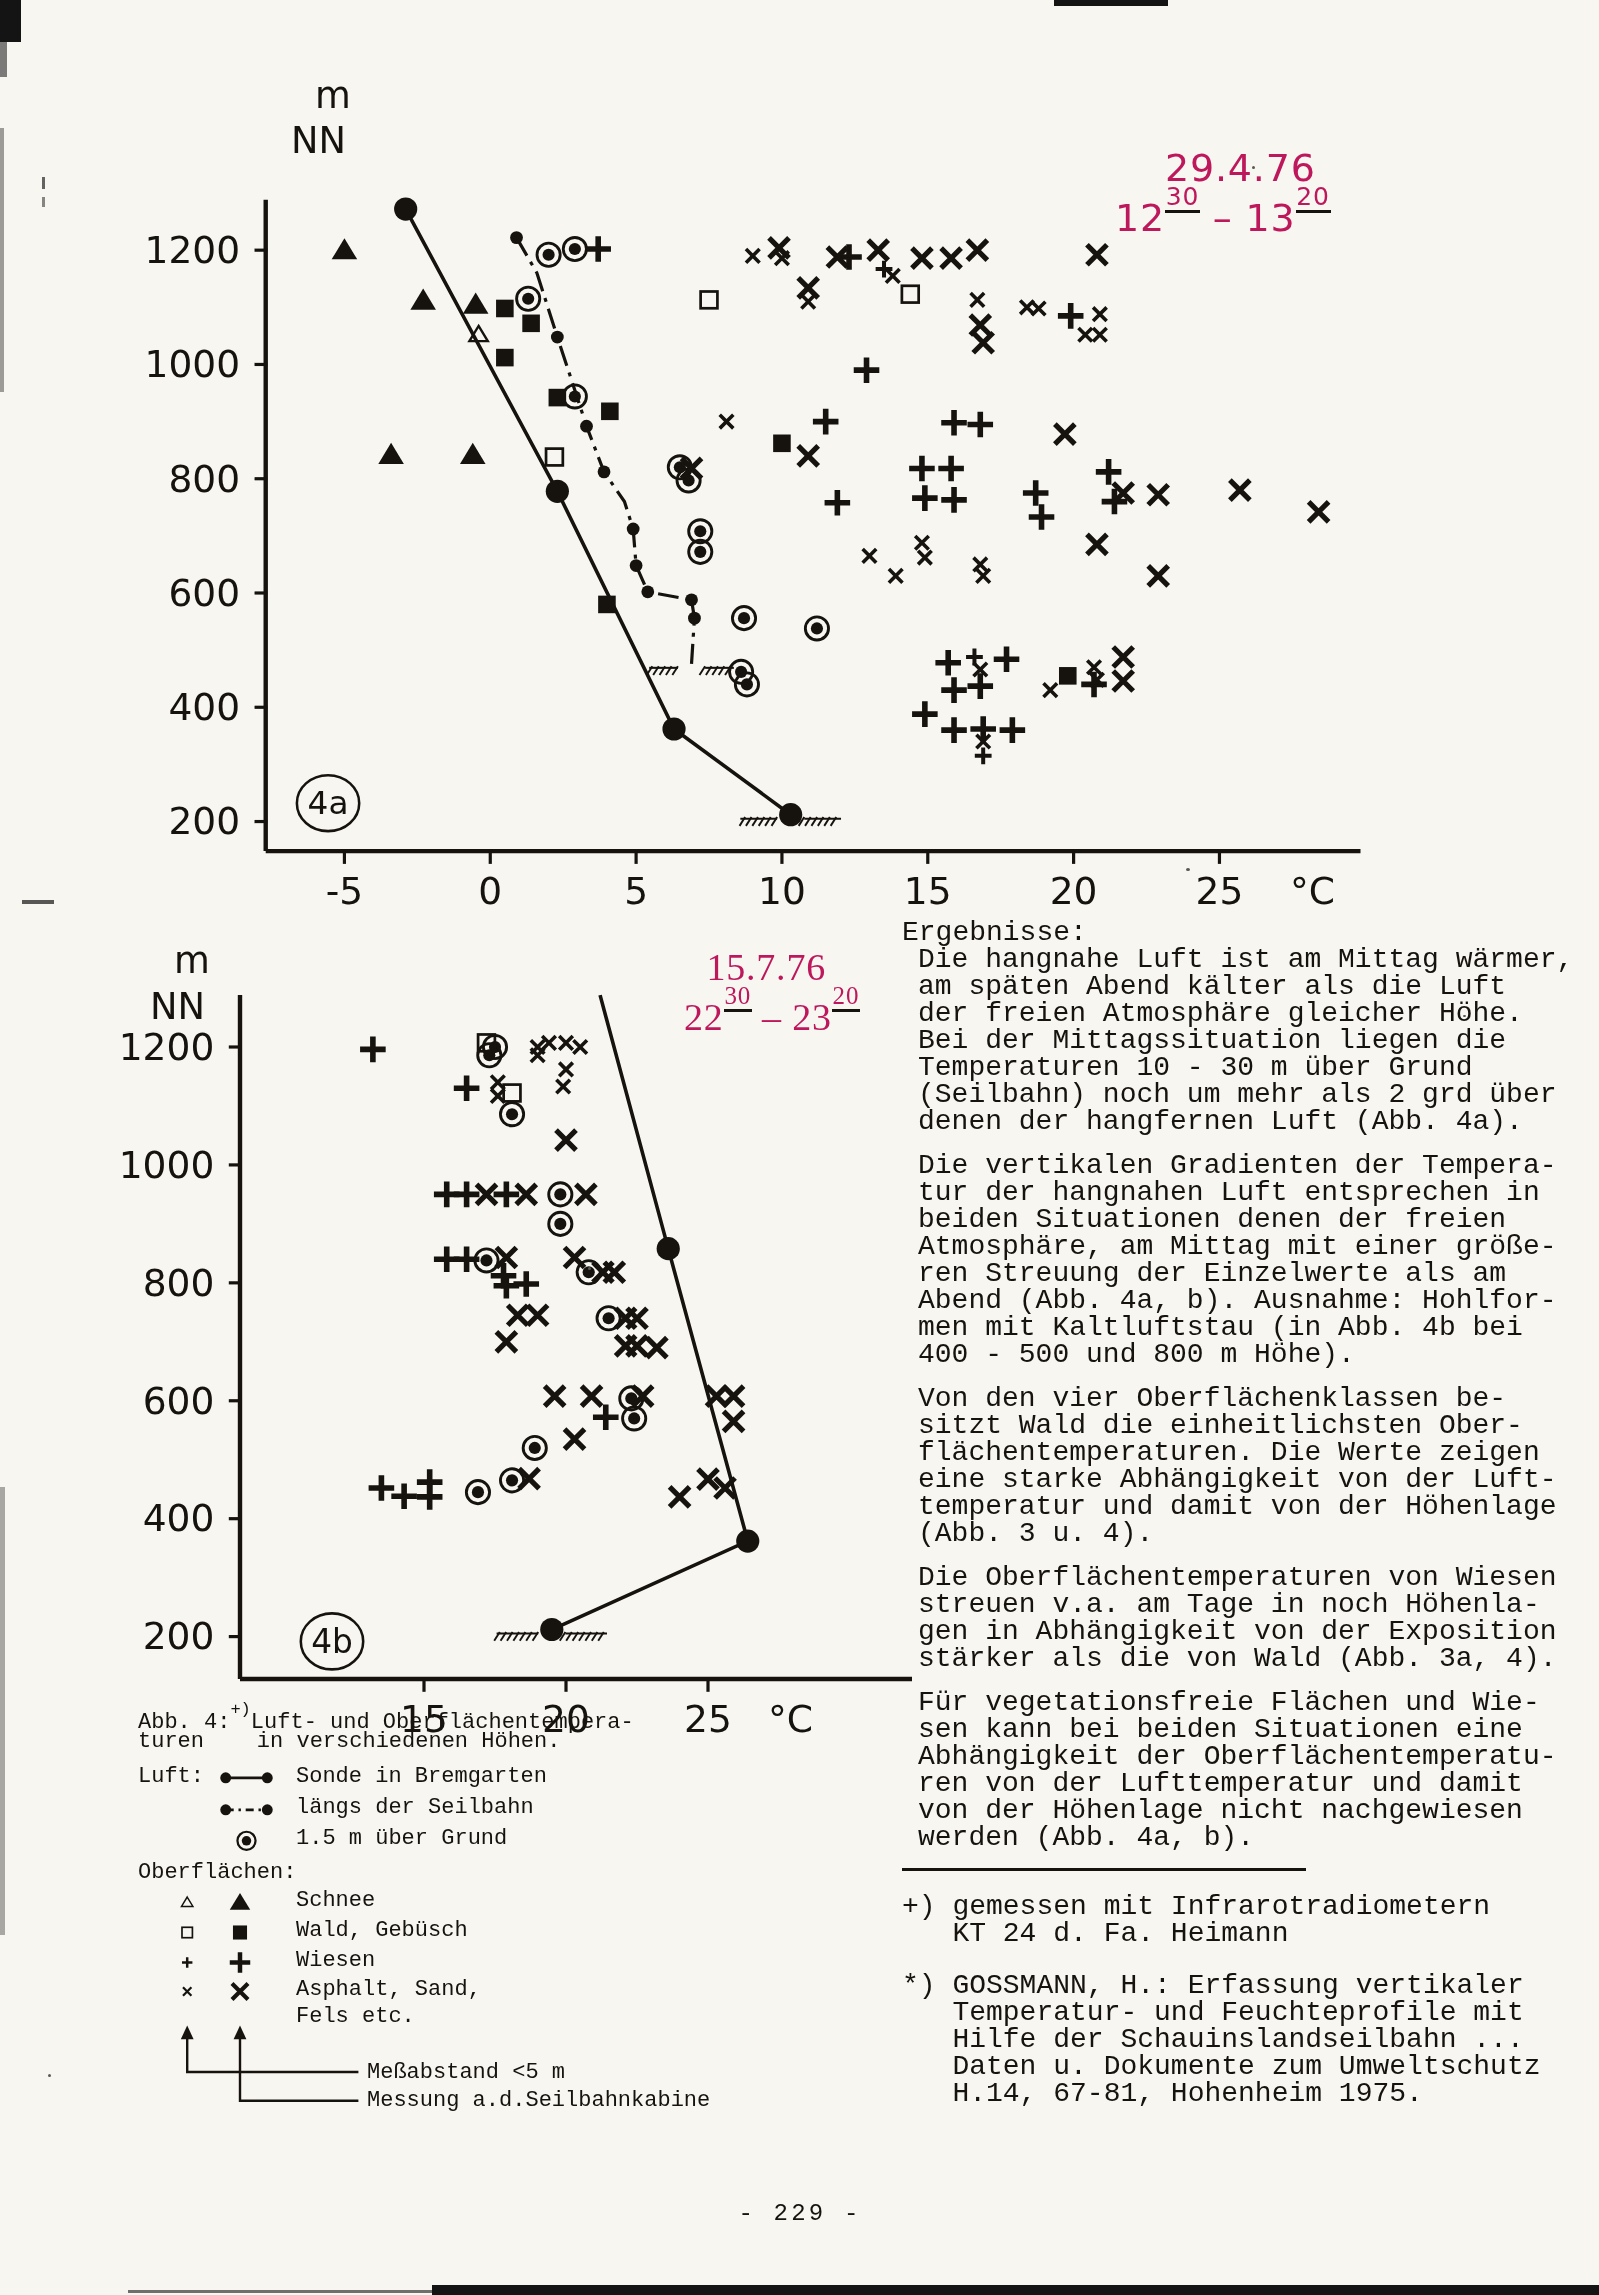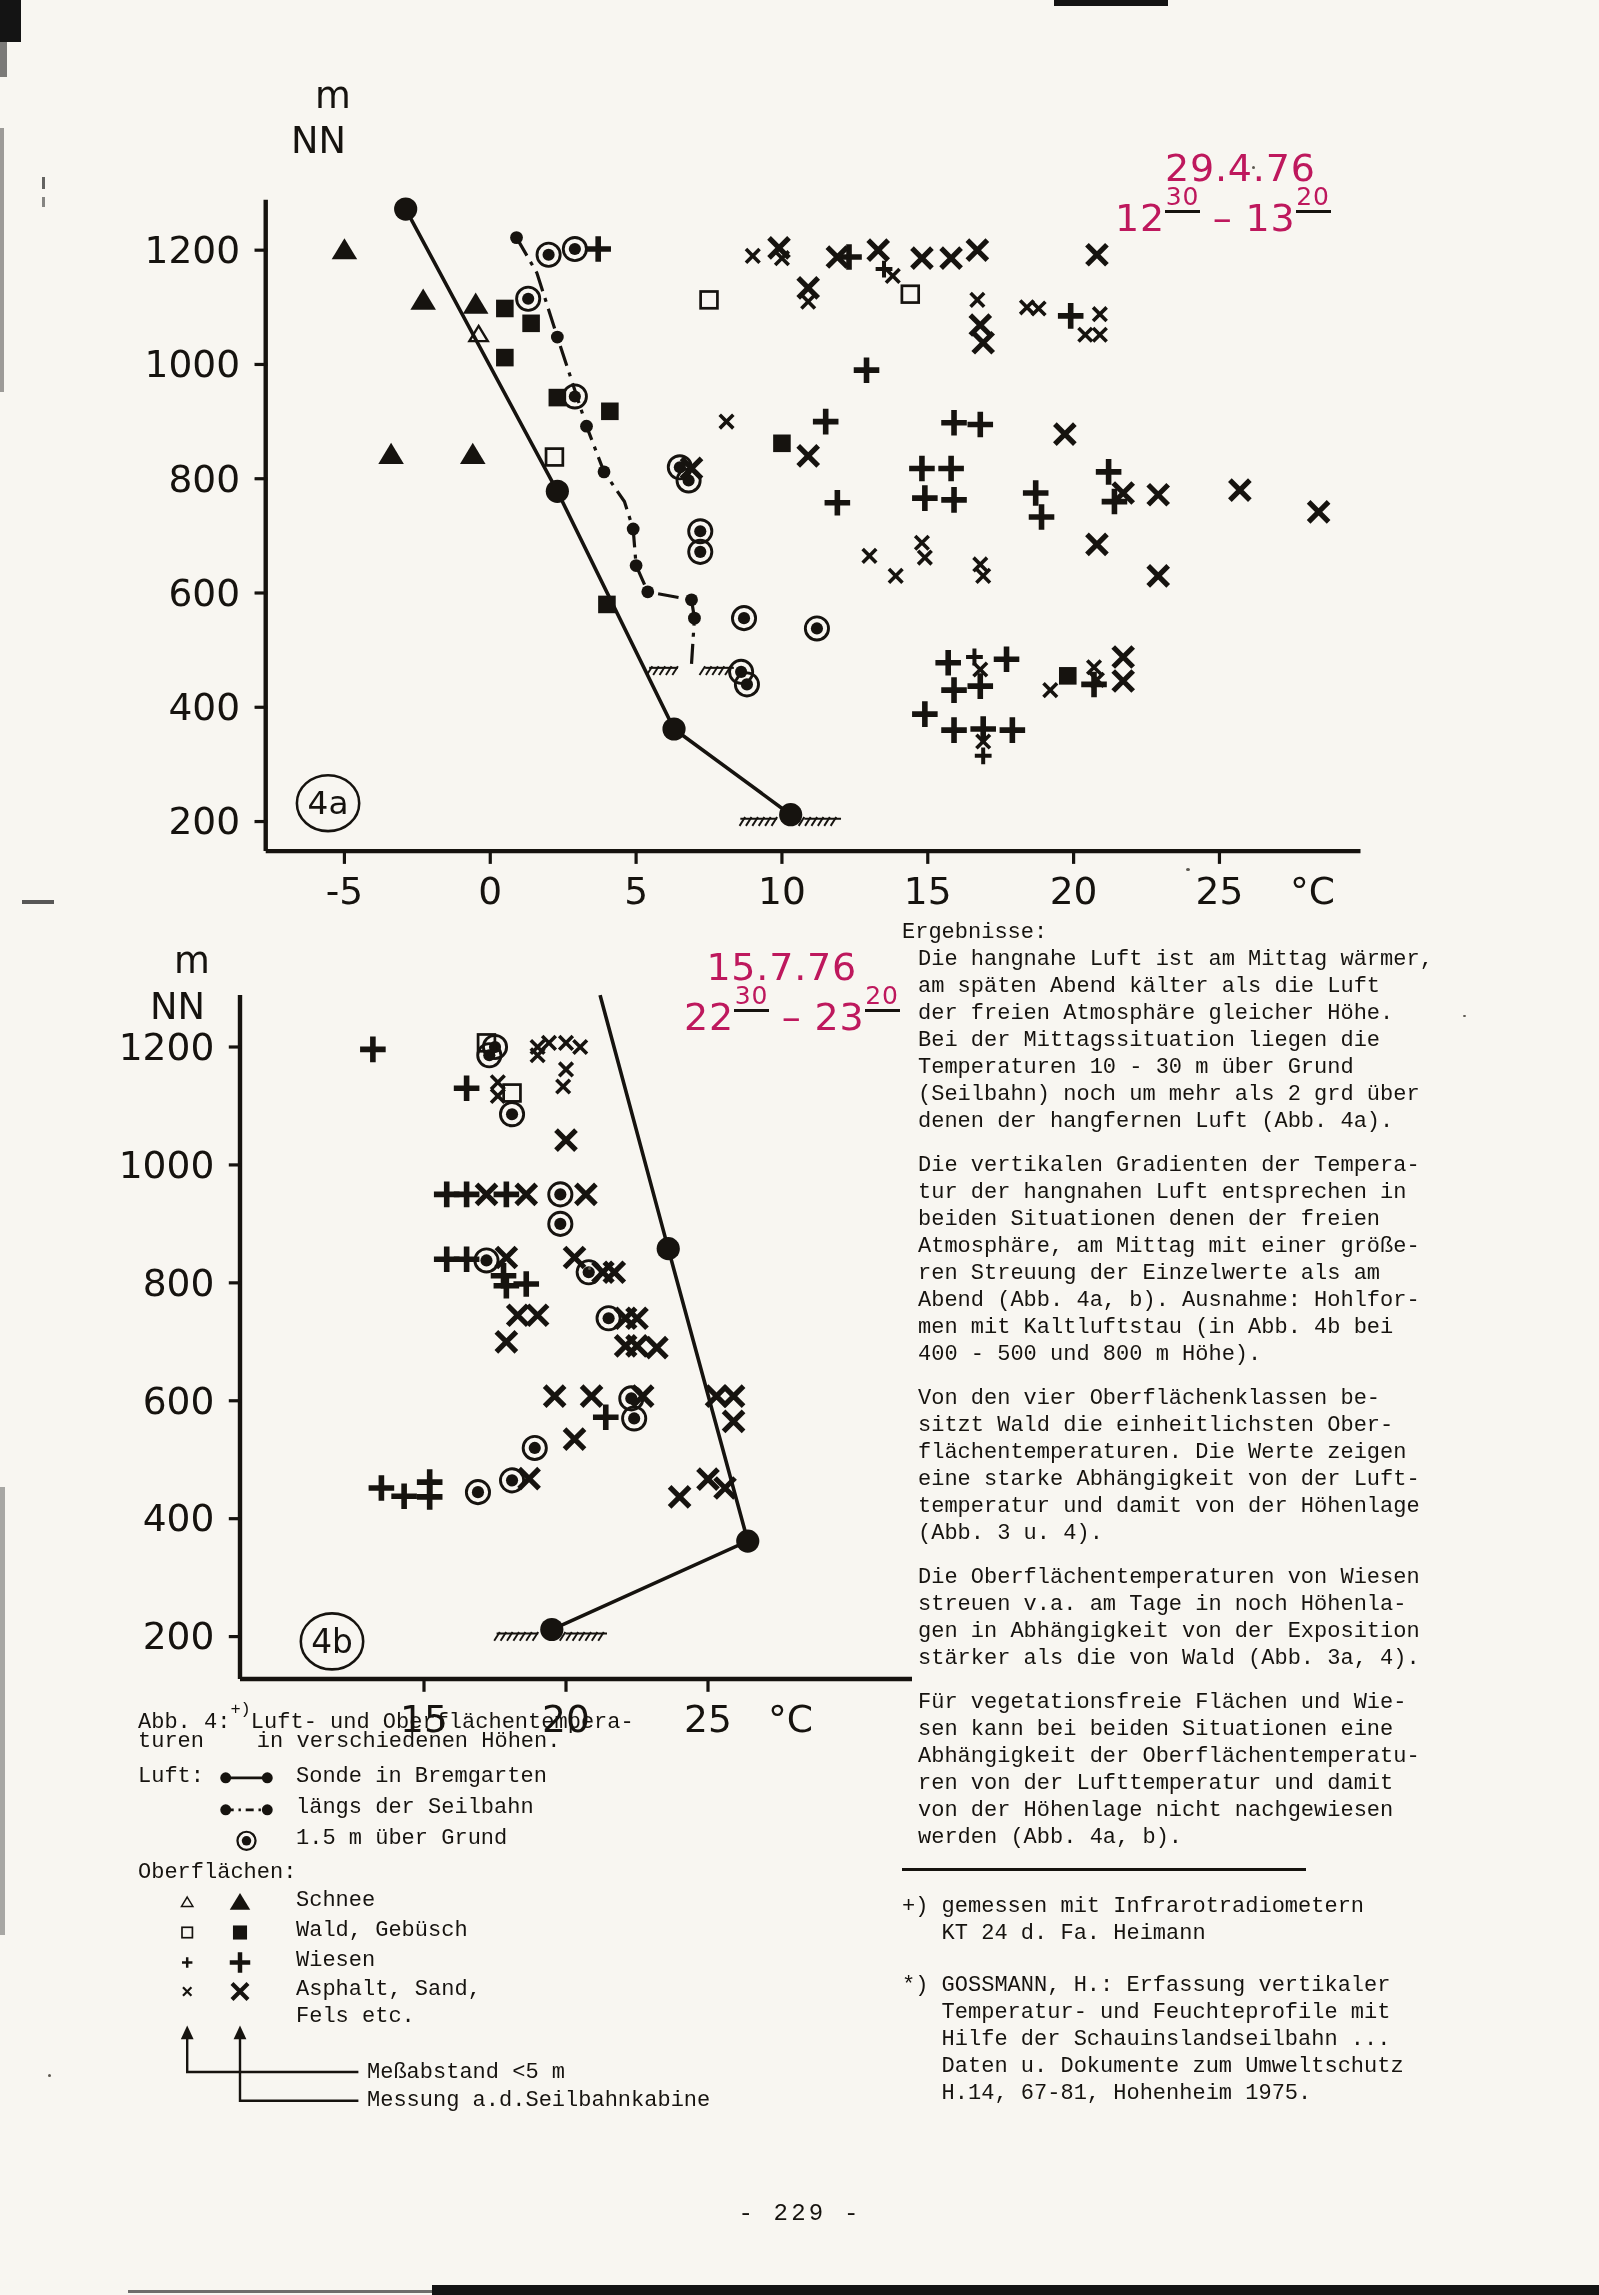--- a/index.html
+++ b/index.html
@@ -4,21 +4,21 @@
 <style>
   html,body{margin:0;padding:0;background:#9a9a9a;}
   .page{position:relative;width:1599px;height:2295px;background:#f8f6f1;overflow:hidden;
         font-family:"Liberation Mono",monospace;color:#16130f;}
   .chart{position:absolute;}
   .chart text{font-family:"DejaVu Sans",sans-serif;fill:#16130f;}
   .date{position:absolute;font-family:"DejaVu Sans",sans-serif;font-size:38px;color:#be185d;letter-spacing:0.8px;}
   .date .l2{margin-top:5.6px;}
   .date sup{display:inline-block;font-size:25px;transform:translateY(-12px);
             border-bottom:3.2px solid #16130f;padding:0 0.8px 0.8px 0.8px;line-height:1;text-align:right;}
-  .textcol{position:absolute;left:902px;top:919px;width:648px;font-size:22px;line-height:27px;}
+  .textcol{position:absolute;left:902px;top:919px;width:648px;font-size:28px;line-height:27px;}
   .textcol .line{white-space:pre;}
   .heading{white-space:pre;}
   .para{margin:0 0 17px 16px;}
   .rule{width:404px;height:0;border-top:3.2px solid #16130f;margin:12px 0 21.6px 0;}
   .fn{margin:0 0 25.6px 0;}
   .legend{position:absolute;left:138px;top:1703px;width:752px;height:384px;font-size:22px;line-height:26px;}
   .lrow{position:absolute;white-space:pre;}
   .lsym{position:absolute;}
   .pageno{position:absolute;left:684px;top:2200px;width:232px;text-align:center;
           font-size:24px;letter-spacing:3.2px;white-space:pre;}
@@ -378,21 +378,21 @@
         <path d="M613.8000000000001 1362.671 L630.8000000000001 1379.671 M630.8000000000001 1362.671 L613.8000000000001 1379.671" fill="none" stroke="#16130f" stroke-width="4.5"></path>
         <path d="M695.4499999999999 1350.879 L712.4499999999999 1367.879 M712.4499999999999 1350.879 L695.4499999999999 1367.879" fill="none" stroke="#16130f" stroke-width="4.5"></path>
         <path d="M699 1329.506 L716 1346.506 M716 1329.506 L699 1346.506" fill="none" stroke="#16130f" stroke-width="4.5"></path>
       </g>
     </svg>
 
   <div class="date" id="date-a" style="left:1115px;top:146px;">
       <div class="l1" style="margin-left:50px">29.4.76</div>
       <div class="l2">12<sup>30</sup> – 13<sup>20</sup></div>
     </div>
-  <div class="date" id="date-b" style="left:684px;top:945px;">
+  <div class="date" id="date-b" style="left:684px;top:945px;font-family:Liberation Serif, serif;">
       <div class="l1" style="margin-left:22.4px">15.7.76</div>
       <div class="l2">22<sup>30</sup> – 23<sup>20</sup></div>
     </div>
 
   <div class="textcol">
     <div class="heading">Ergebnisse:</div>
     <div id="paras">
         <div class="para">
           <div class="line">Die hangnahe Luft ist am Mittag wärmer,</div>
           <div class="line">am späten Abend kälter als die Luft</div>

